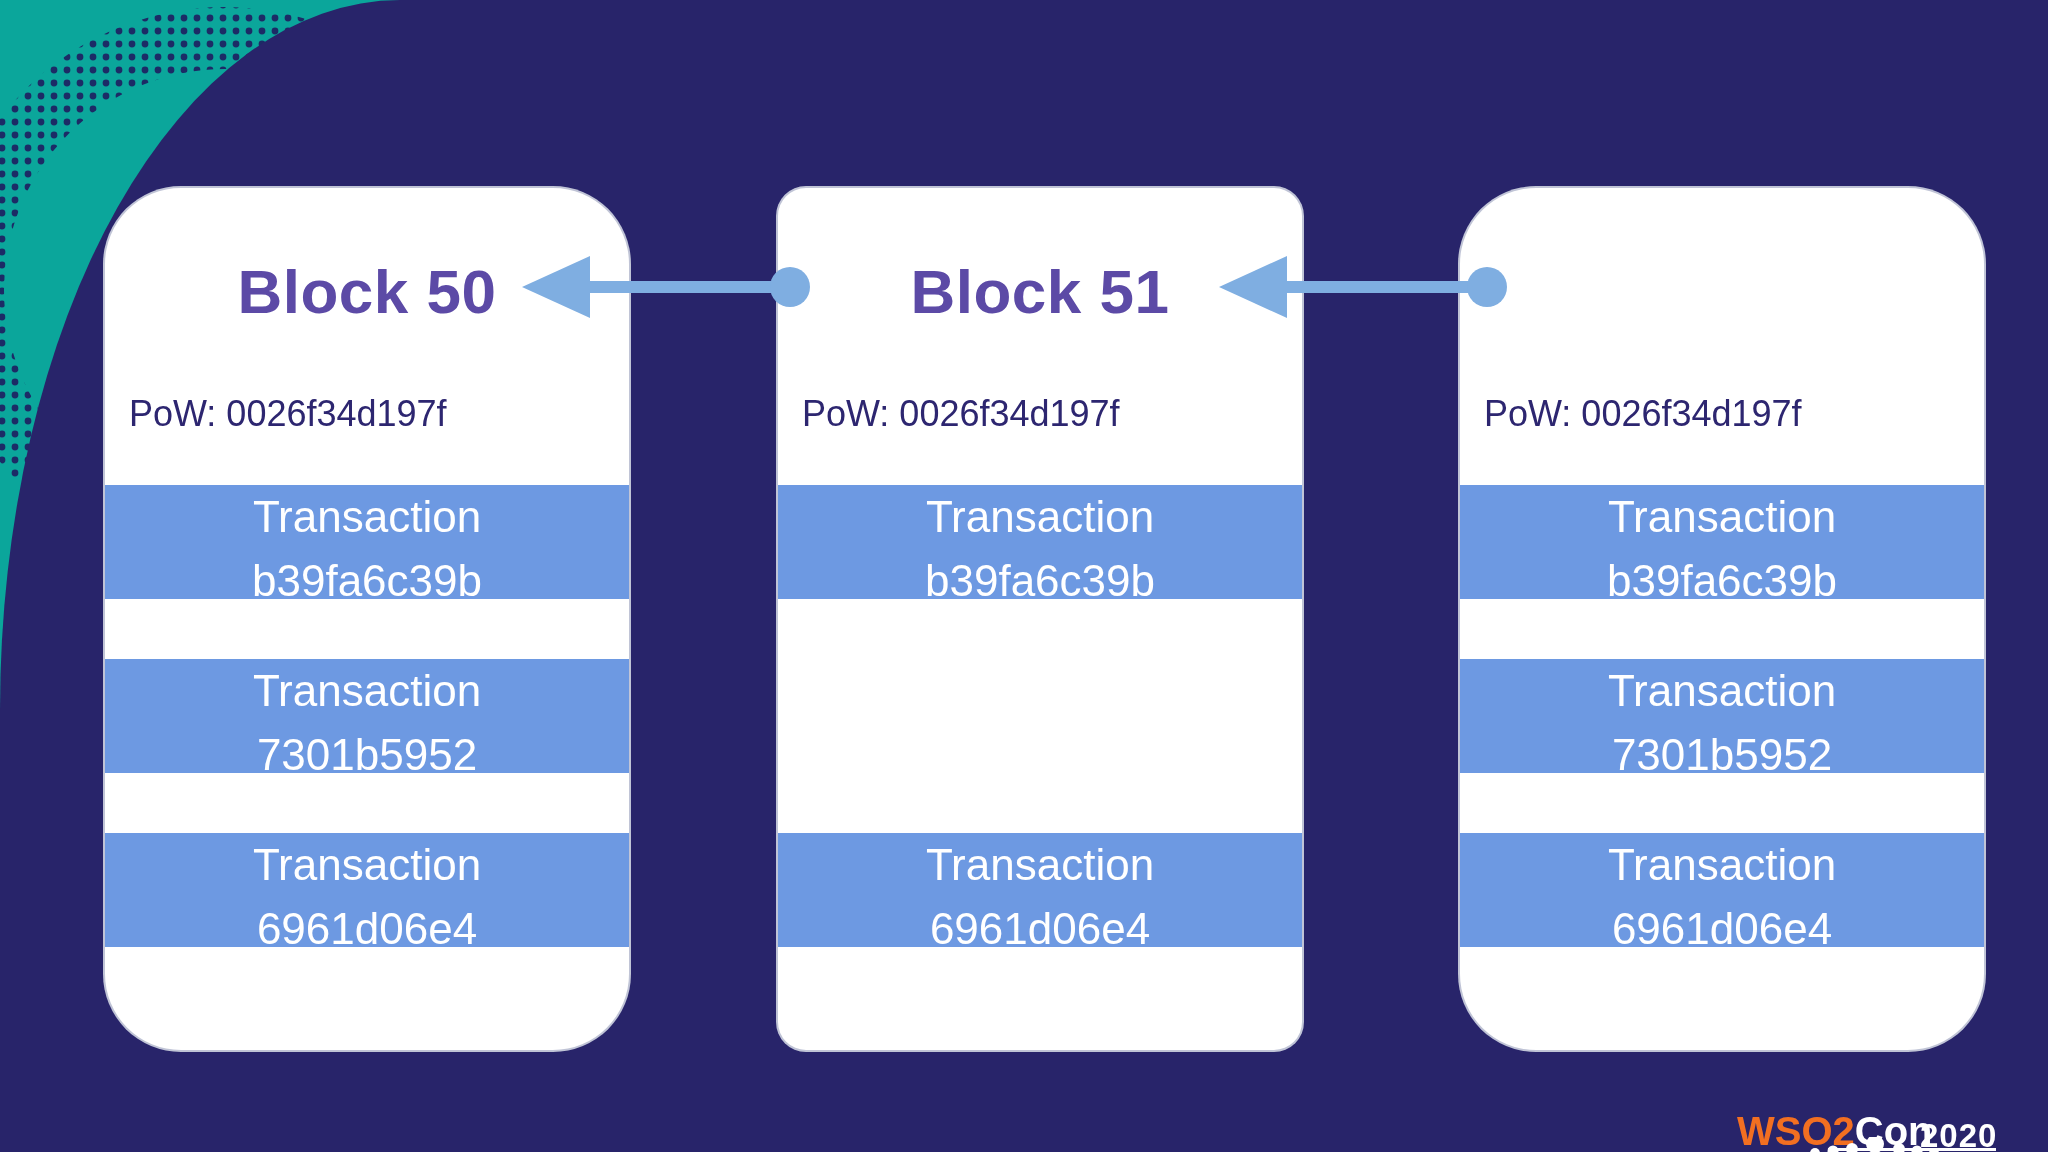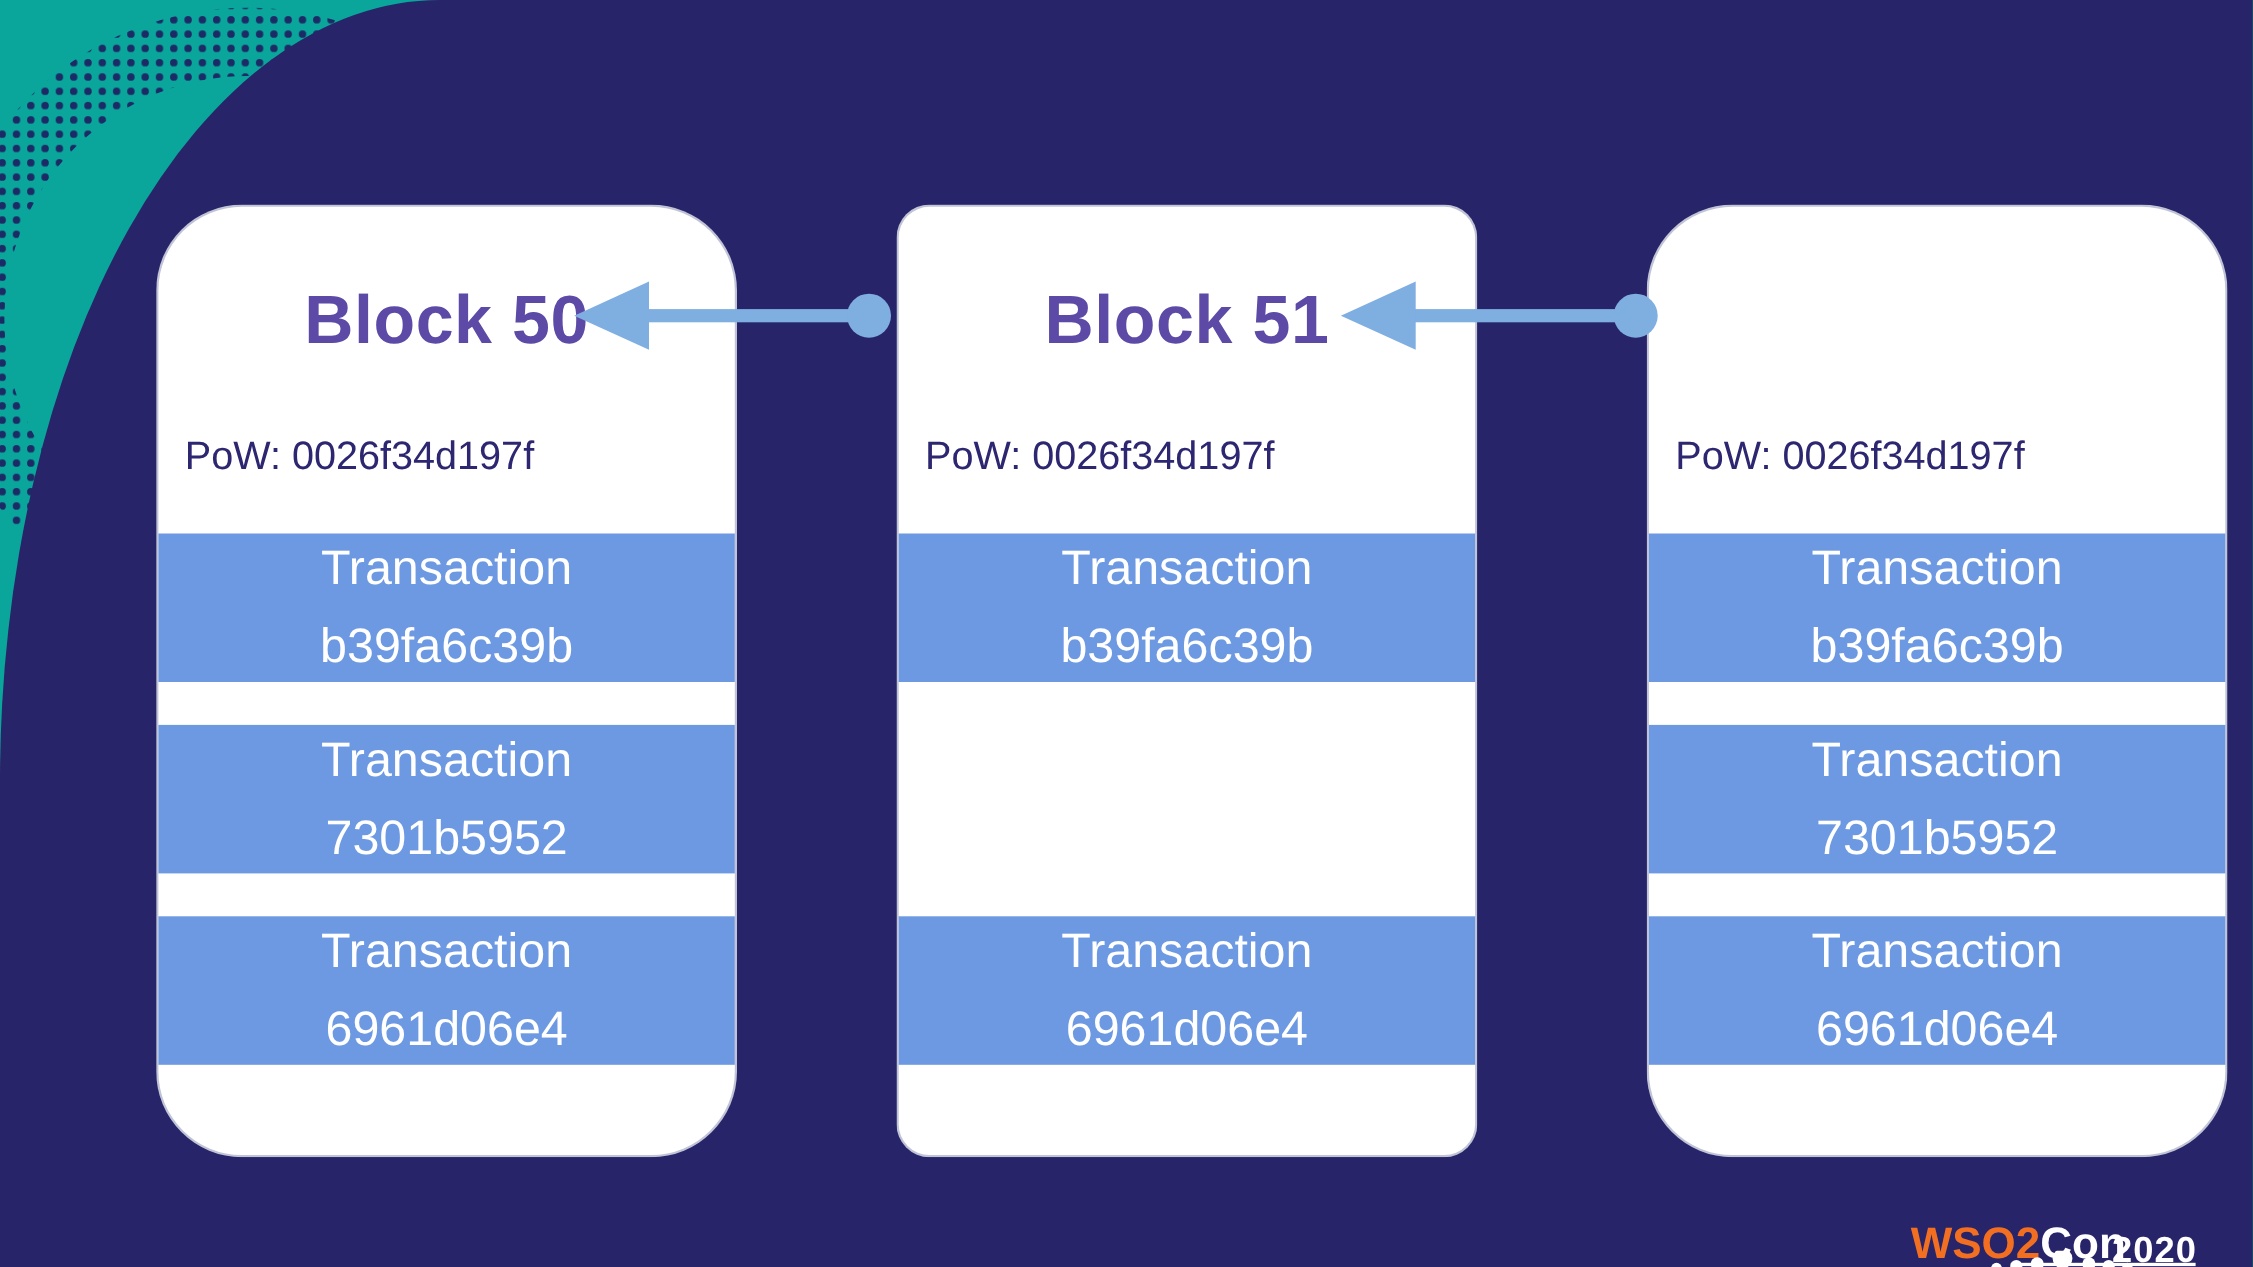--- a/index.html
+++ b/index.html
@@ -19,40 +19,39 @@
     border-top-left-radius:400px 710px;
   }
   
   .block-card{
     position:absolute;top:186px;height:866px;width:528px;
     background:#FFFFFF;
     border:2px solid rgba(45,60,120,0.30);
     box-sizing:border-box;
     border-radius:78px;
     overflow:hidden;
-    margin-left:39px;
   }
   .card-0{left:103px;}
   .card-1{left:776px;border-radius:30px;}
   .card-2{left:1458px;}
   .block-title{
     position:absolute;top:62px;left:0;right:0;
     text-align:center;
     font-size:62px;font-weight:bold;line-height:84px;
     color:#5C4AA6;
     letter-spacing:0.5px;
   }
   .pow{
     position:absolute;top:196px;left:24px;right:10px;
     font-size:36px;line-height:60px;
     color:#2D2670;
     white-space:nowrap;
   }
   .tx-row{
-    position:absolute;left:-2px;right:-2px;height:135px;
+    position:absolute;left:-2px;right:-2px;height:114px;
     background:#6D99E2;
     color:#FFFFFF;
     display:flex;flex-direction:column;justify-content:space-between;align-items:center;
     font-size:44px;line-height:64px;
     text-align:center;
   }
   .tx-row.r0{top:297px;}
   .tx-row.r1{top:471px;}
   .tx-row.r2{top:645px;}
   .tx-row.highlight .tx-line1{font-weight:bold;font-size:45px;}

